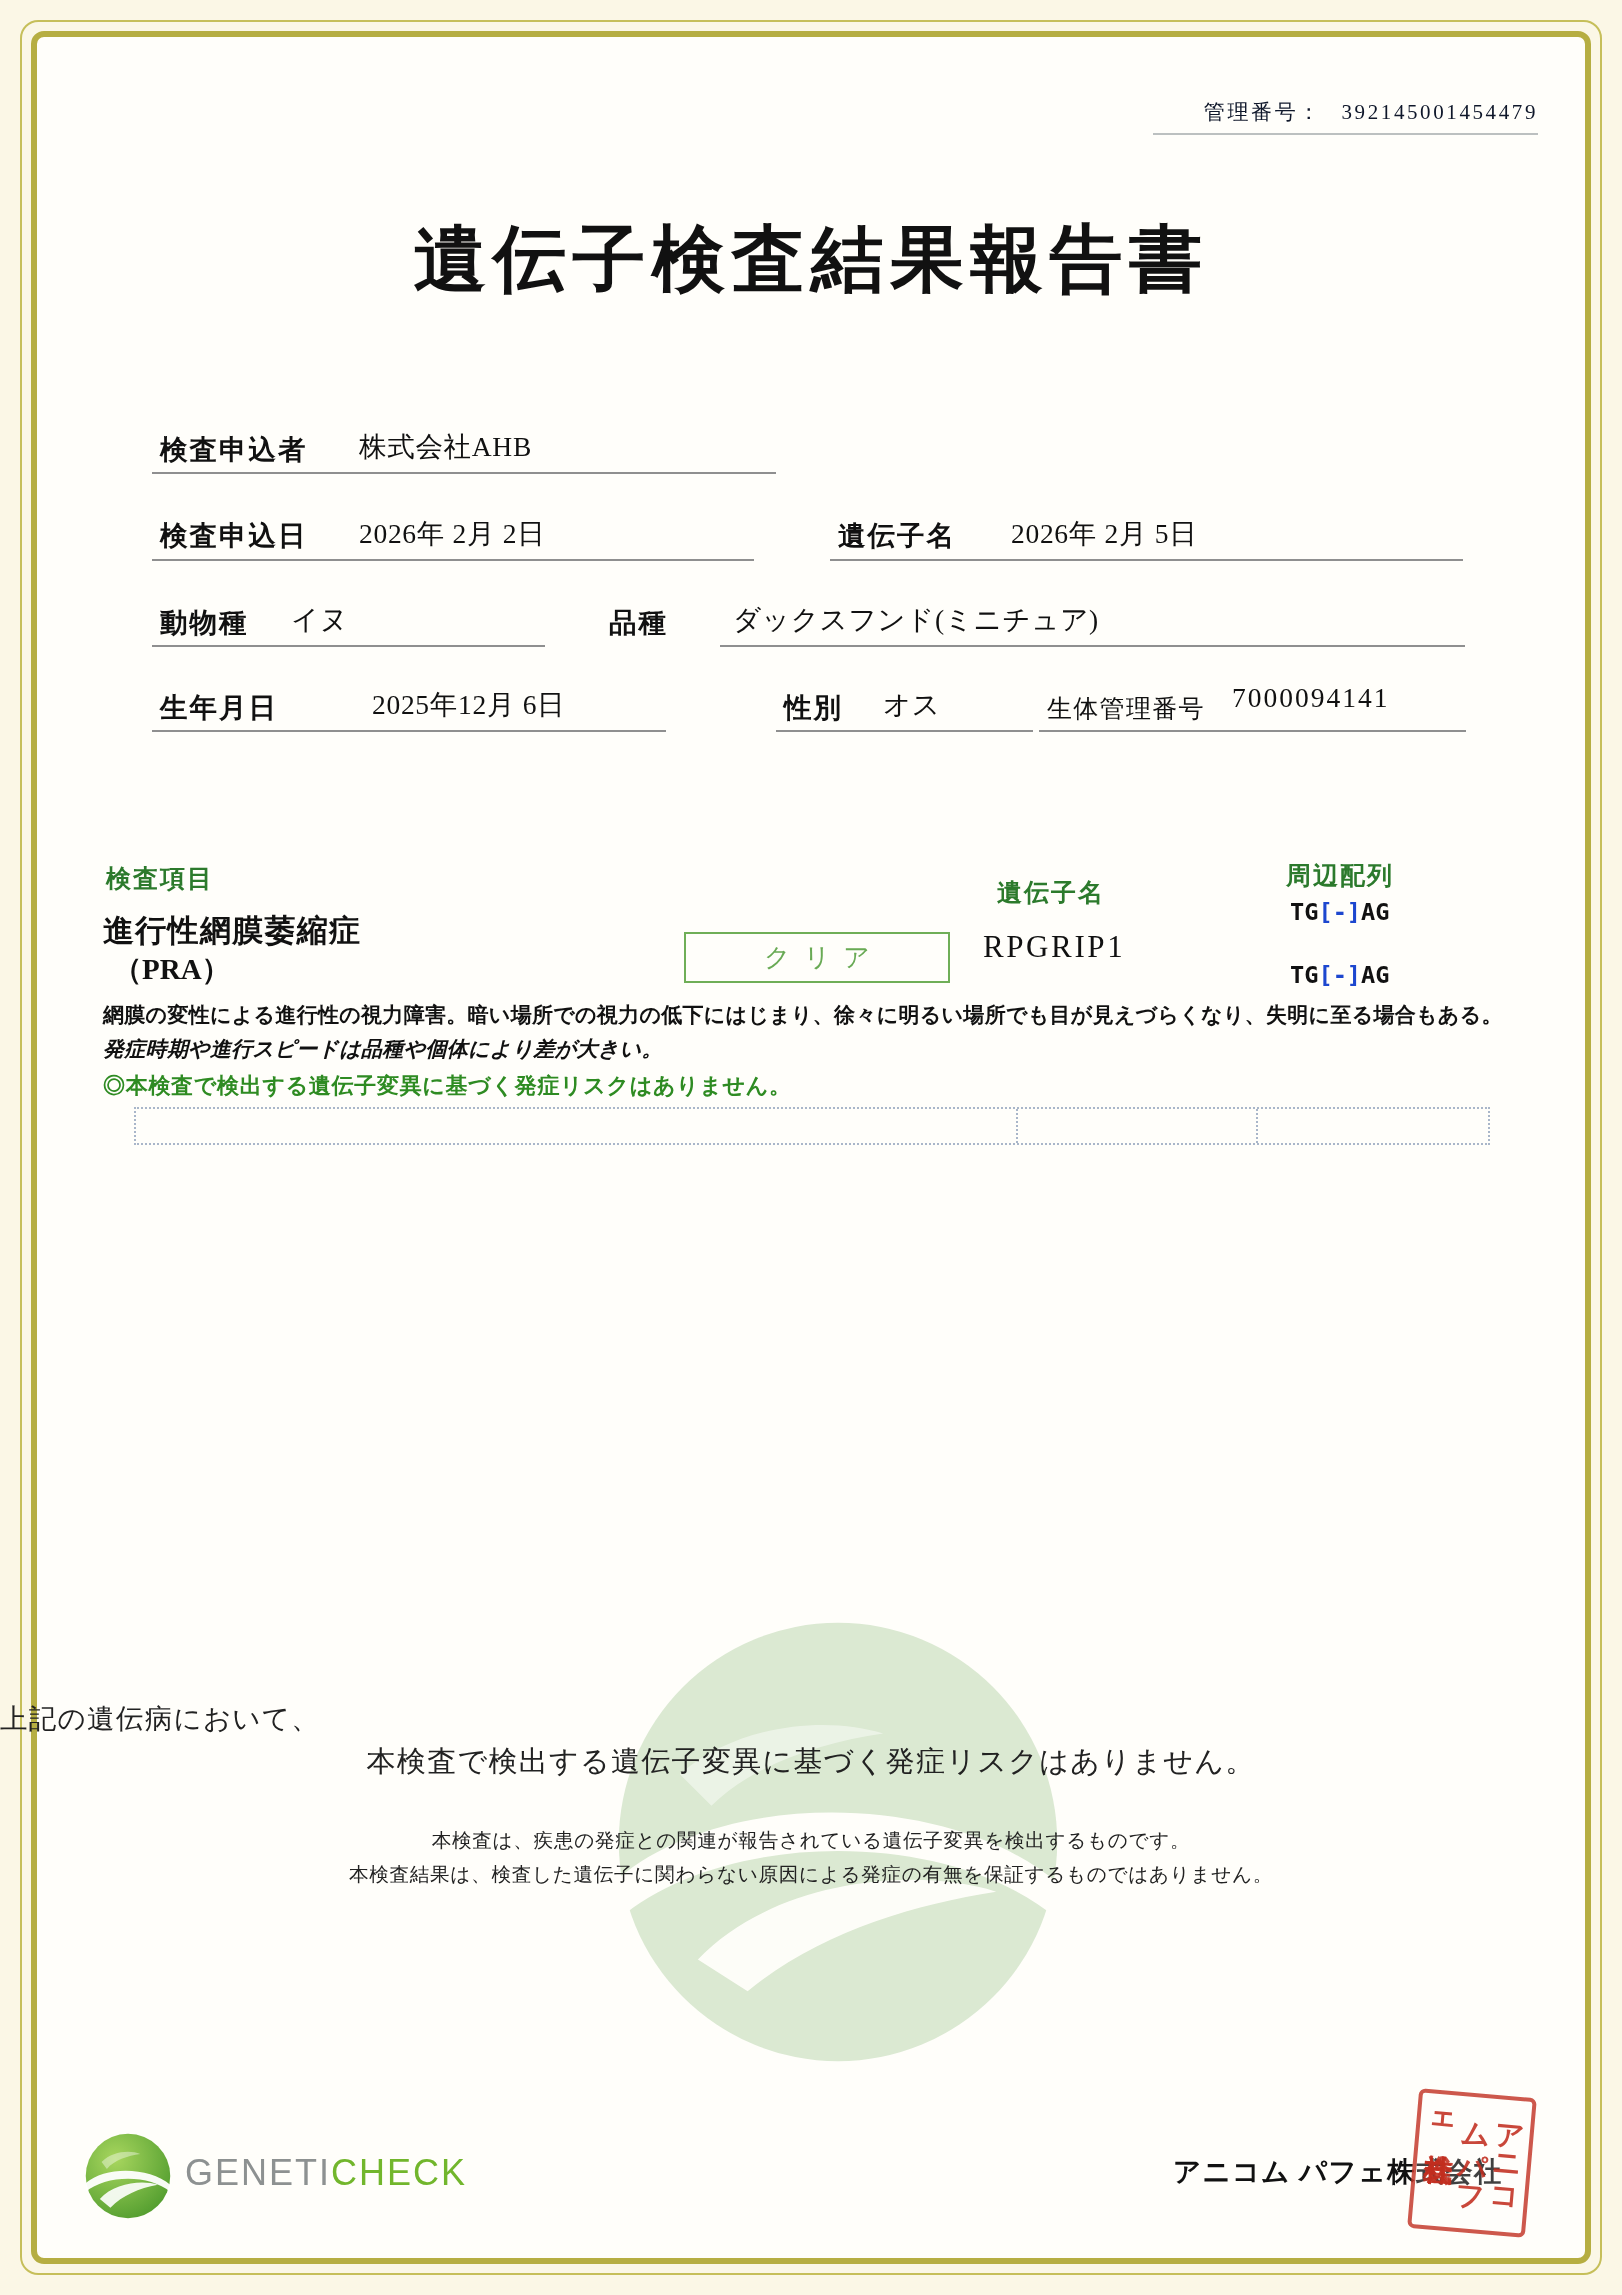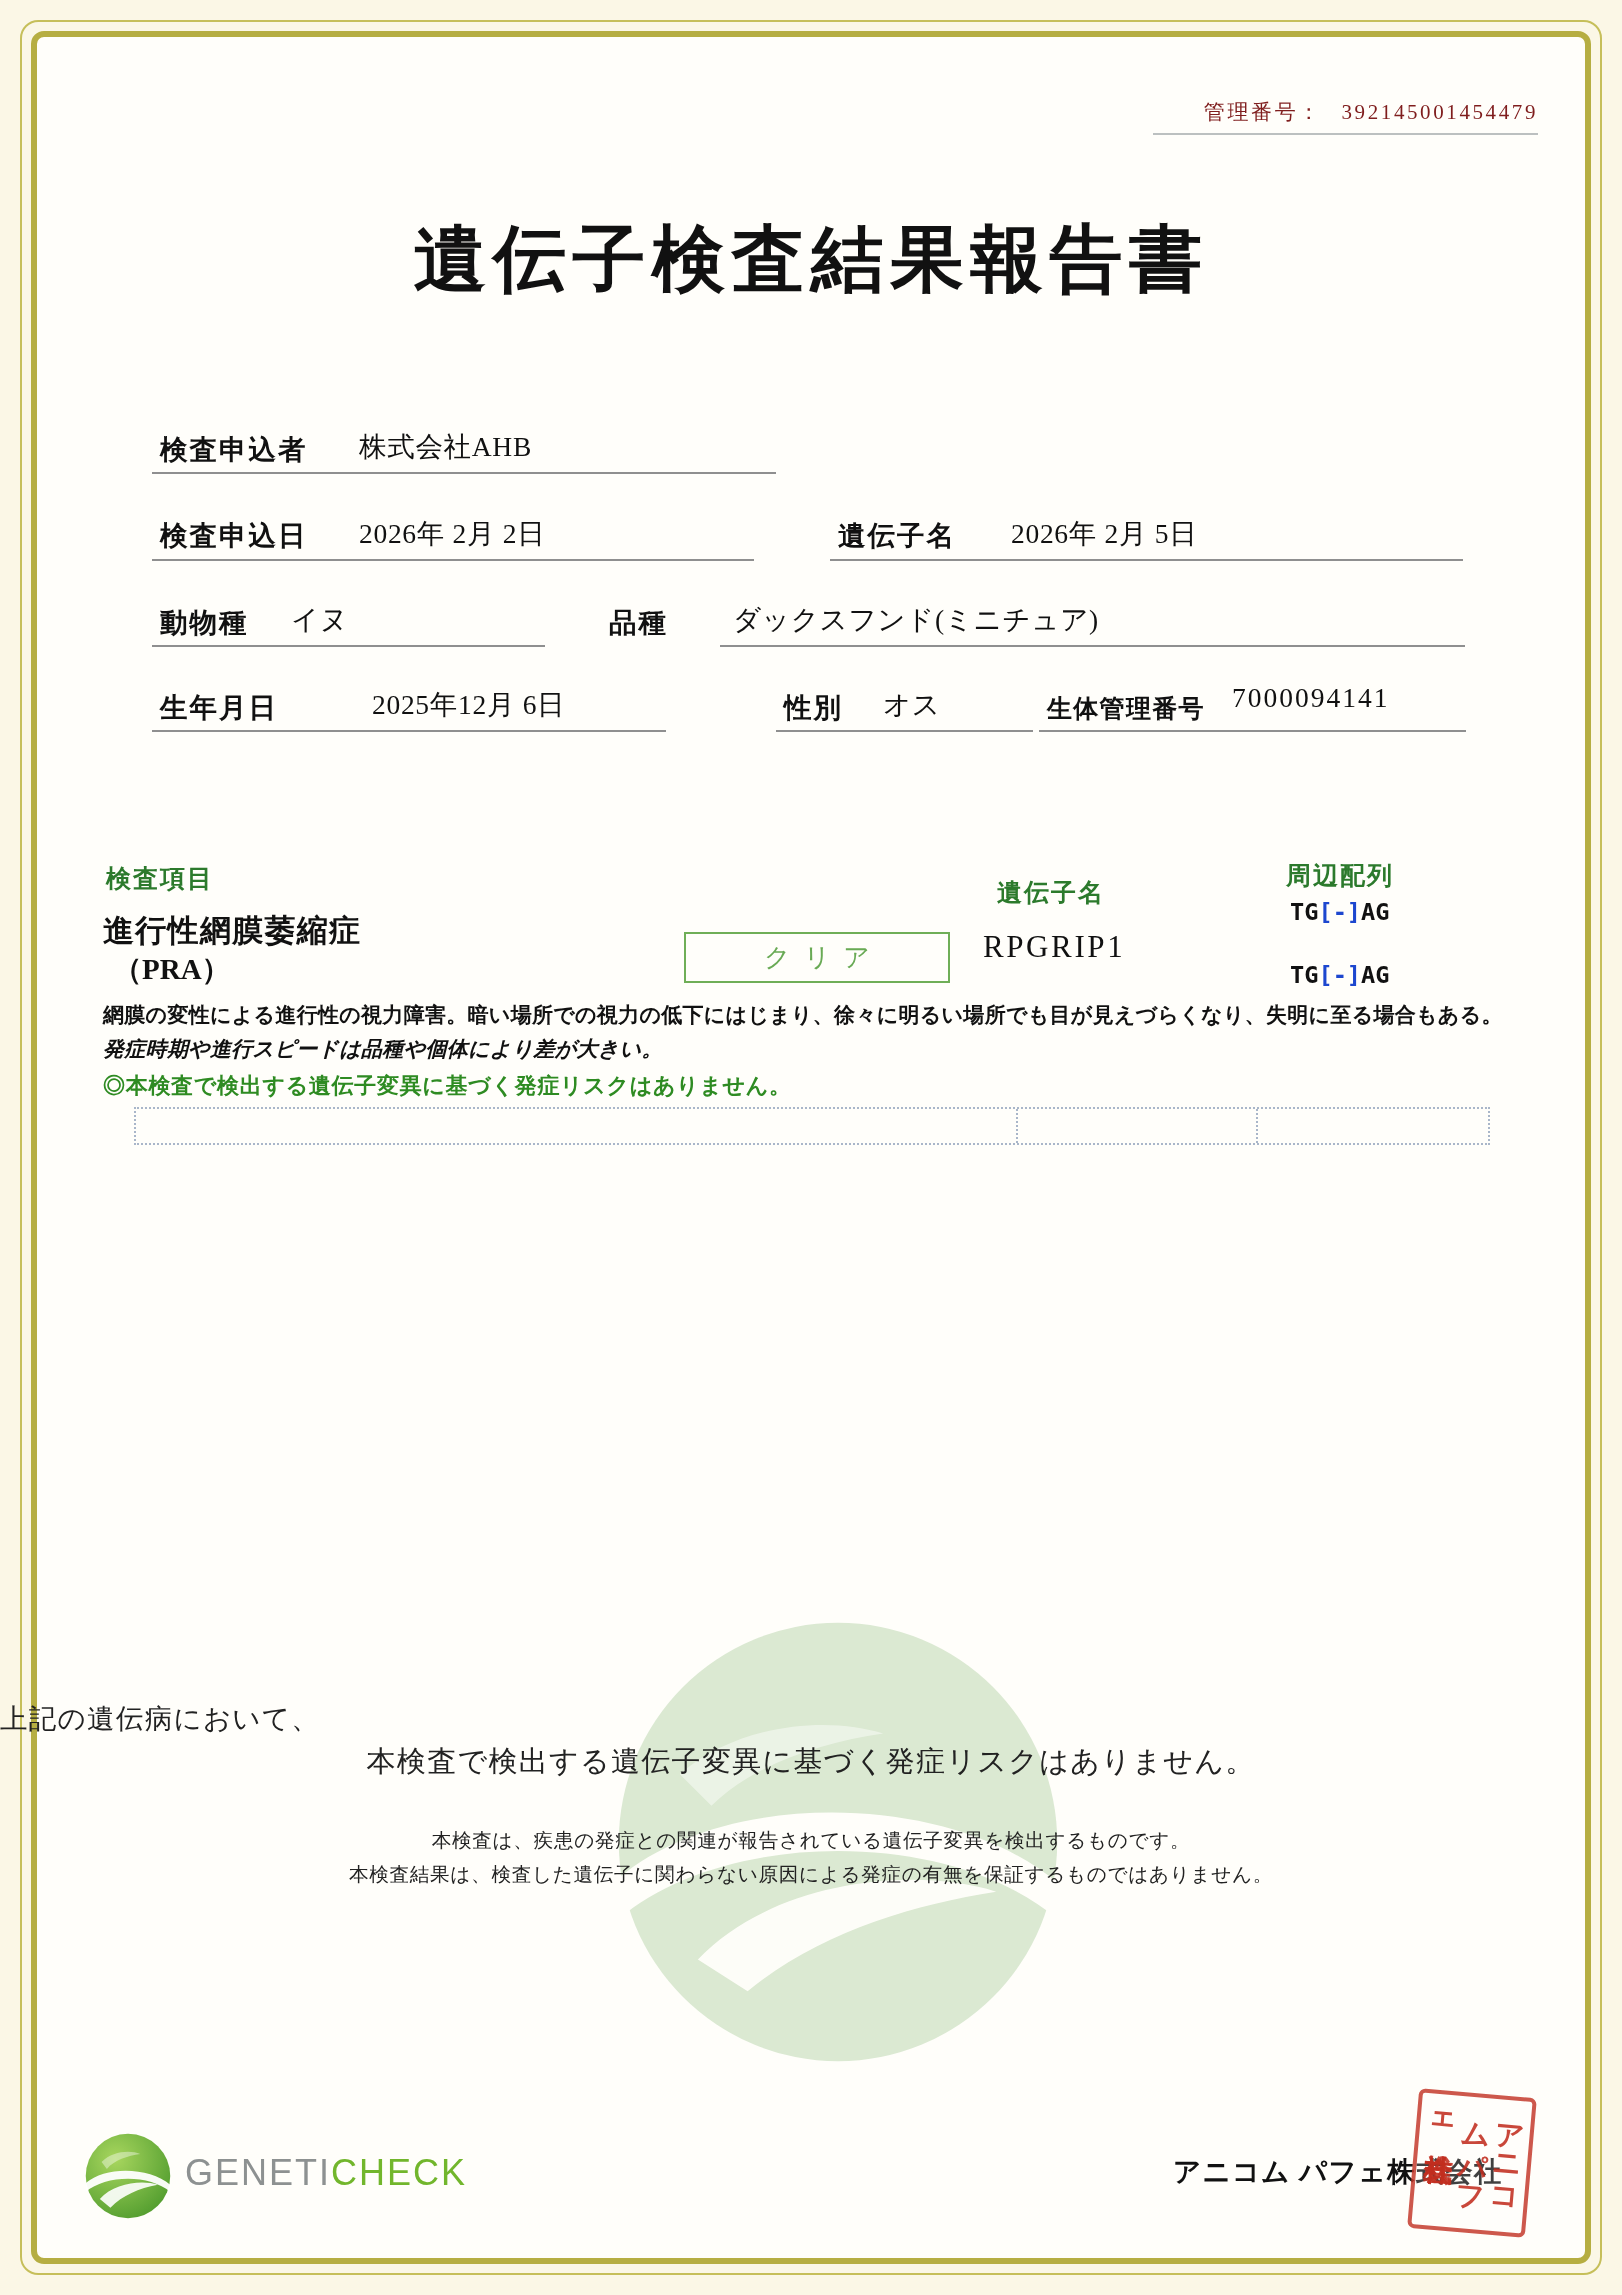--- a/index.html
+++ b/index.html
@@ -9,27 +9,27 @@
     font-family:"Liberation Serif", serif;color:#111;
     overflow:hidden;
   }
   #page{position:absolute;inset:0;}
   .abs{position:absolute;}
 
   
   .frame-outer{position:absolute;inset:19.6px;border:2.6px solid #c6bf5a;border-radius:18.3px;}
   .frame-inner{position:absolute;inset:31px;border:6.5px solid #b6ae42;border-radius:13px;background:#fffefa;}
 
-  .mgmt{font-size:21px;color:#7f1d1d;letter-spacing:2.6px;text-align:right;}
+  .mgmt{font-size:21px;color:#0f172a;letter-spacing:2.6px;text-align:right;}
   .mgmt-line{border-bottom:2px solid #bcc0c0;height:0;}
 
   .doc-title{width:100%;text-align:center;font-size:73px;font-weight:bold;letter-spacing:6.5px;}
 
   .flabel{font-size:27.5px;font-weight:bold;letter-spacing:2px;white-space:nowrap;}
-  .flabel-sm{font-size:25px;font-weight:bold;letter-spacing:1.3px;white-space:nowrap;}
+  .flabel-sm{font-size:25px;font-weight:normal;letter-spacing:1.3px;white-space:nowrap;}
   .fvalue{font-size:27.5px;letter-spacing:0.7px;white-space:nowrap;}
   .uline{border-bottom:2px solid #8f8f8f;height:0;}
 
   .ghead{font-size:25px;font-weight:bold;color:#2c7a2c;letter-spacing:2px;white-space:nowrap;}
   .disease{font-size:31px;font-weight:bold;letter-spacing:1.3px;white-space:nowrap;}
   .disease-abbr{font-size:29px;font-weight:bold;white-space:nowrap;}
   .result-box{width:262px;height:47px;border:2px solid #6fae57;display:flex;align-items:center;justify-content:center;background:#fffefa;}
   .result-text{font-size:26px;color:#69aa55;letter-spacing:13px;text-indent:13px;}
   .gene-name{font-size:31px;letter-spacing:2.6px;white-space:nowrap;}
   .seq{font-family:"DejaVu Sans Mono", monospace;font-size:23.6px;font-weight:bold;white-space:nowrap;}

